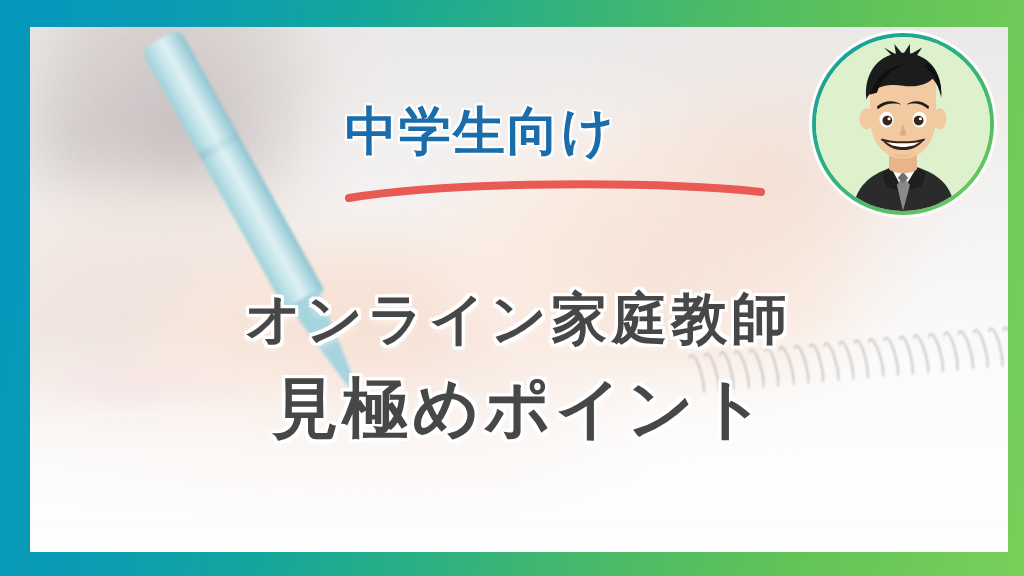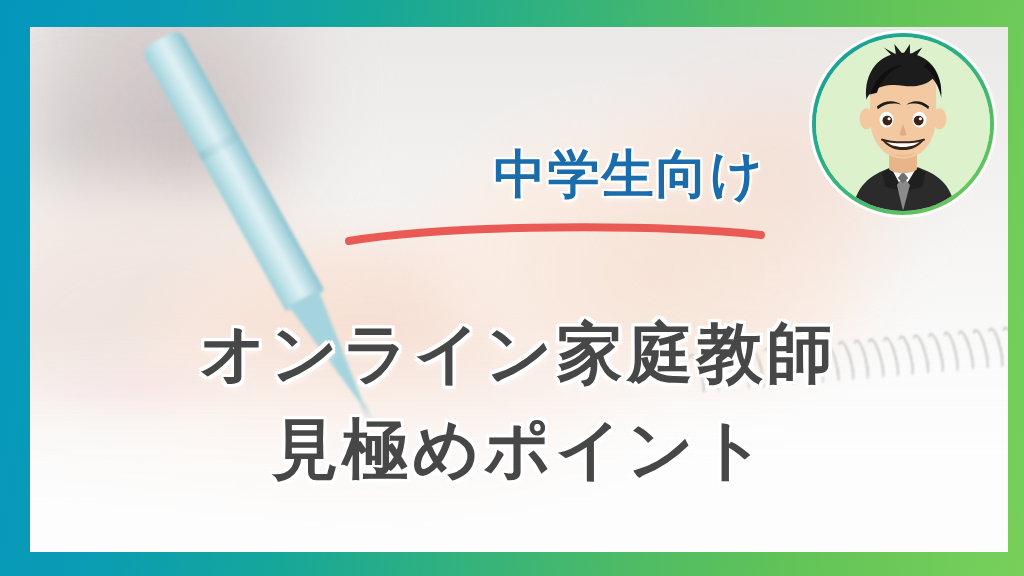--- a/index.html
+++ b/index.html
@@ -167,23 +167,22 @@
     border-left-color: transparent;
     border-bottom-color: transparent;
   }
 
   
   .badge {
     position: absolute;
     left: 315px;
     top: 78px;
     width: 420px;
-    text-align: right;
+    text-align: left;
     z-index: 6;
-    margin-top: 43px;
   }
   .badge-text {
     font-family: "DejaVu Sans", "Liberation Sans", sans-serif;
     font-size: 52px;
     font-weight: 700;
     line-height: 1;
     letter-spacing: 2px;
     color: #1a6cab;
     text-shadow:
        2px 0 0 #ffffff, -2px 0 0 #ffffff,
@@ -216,24 +215,23 @@
     line-height: 1.06;
     white-space: nowrap;
     text-shadow:
        3px 0 0 #ffffff, -3px 0 0 #ffffff,
        0 3px 0 #ffffff, 0 -3px 0 #ffffff,
        3px 3px 0 #ffffff, -3px -3px 0 #ffffff,
        3px -3px 0 #ffffff, -3px 3px 0 #ffffff,
        0 4px 10px rgba(255,255,255,.9);
   }
   .headline-line-1 {
-    font-size: 66px;
+    font-size: 56px;
     letter-spacing: 4px;
     margin-left: -2px;
-    margin-top: 30px;
   }
   .headline-line-2 {
     font-size: 66px;
     letter-spacing: 4px;
     margin-top: 26px;
     margin-left: 4px;
   }
 
   
   .avatar {

